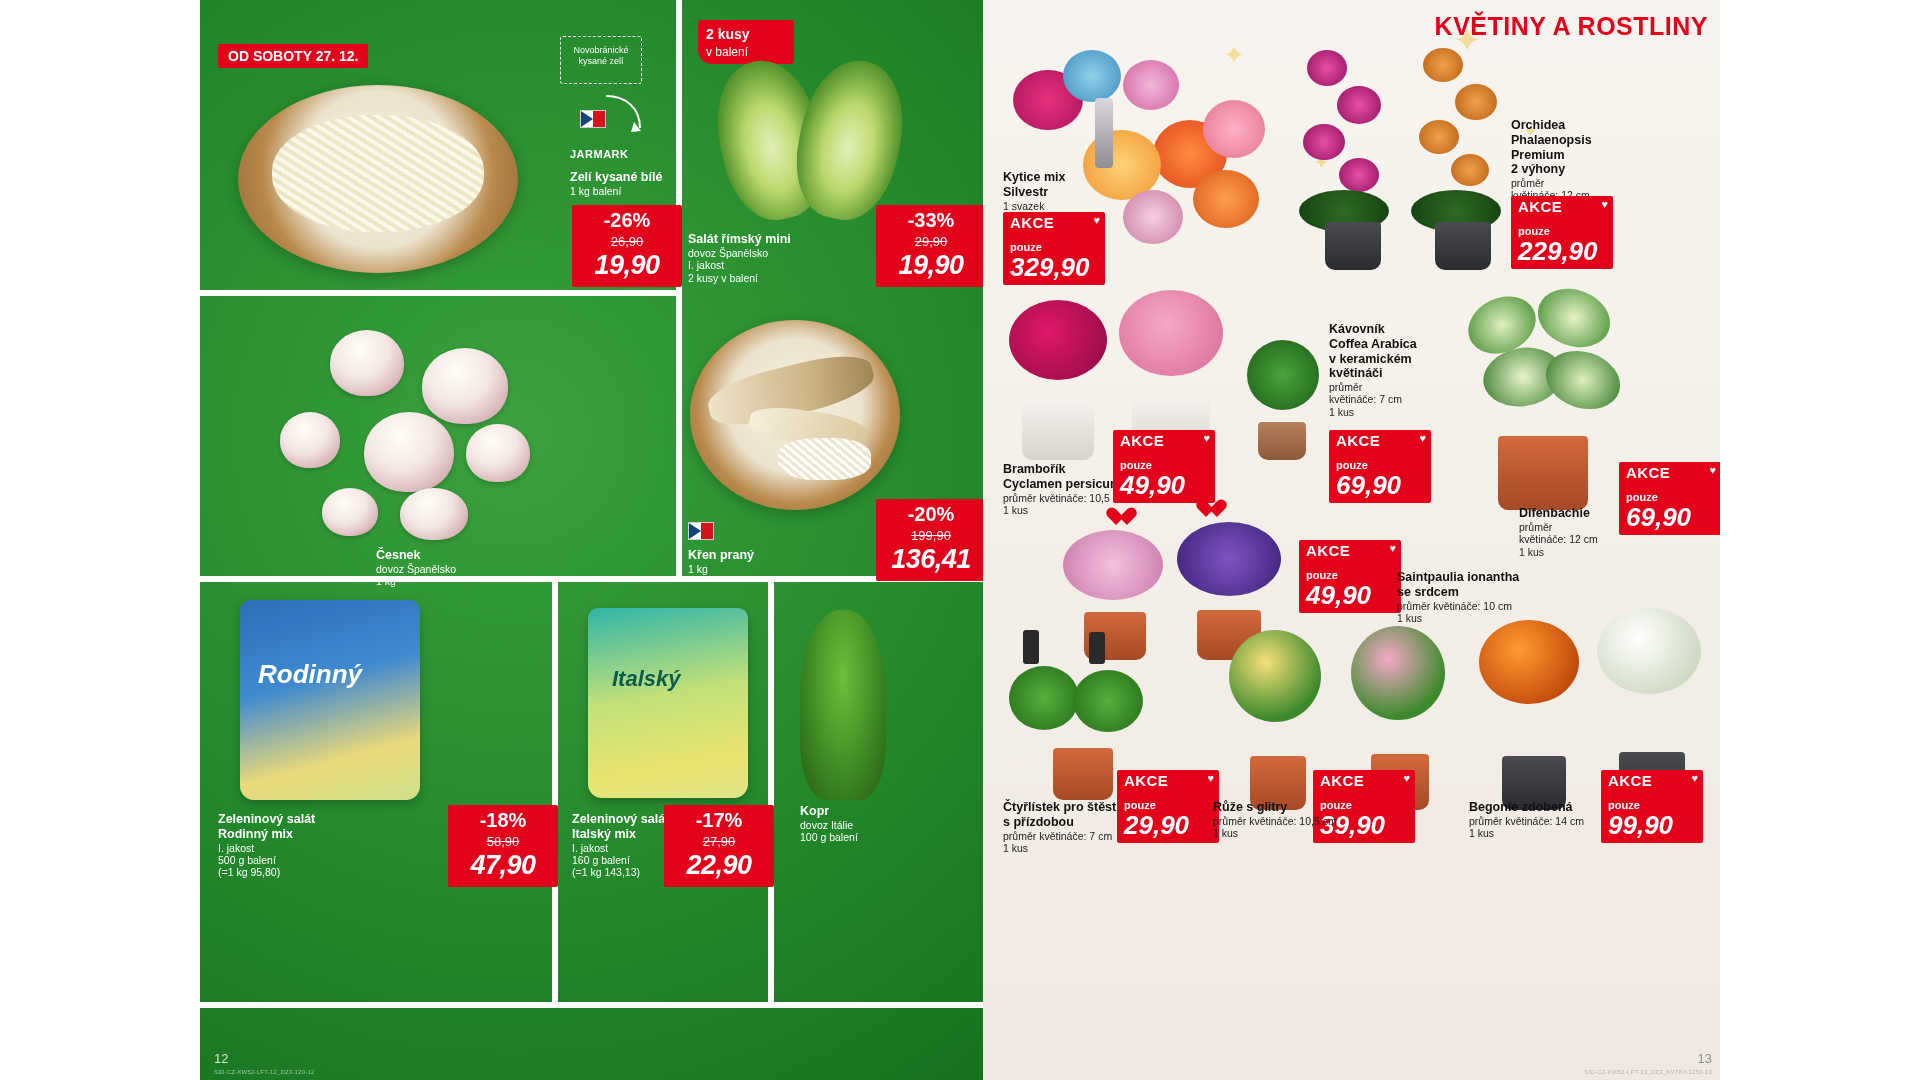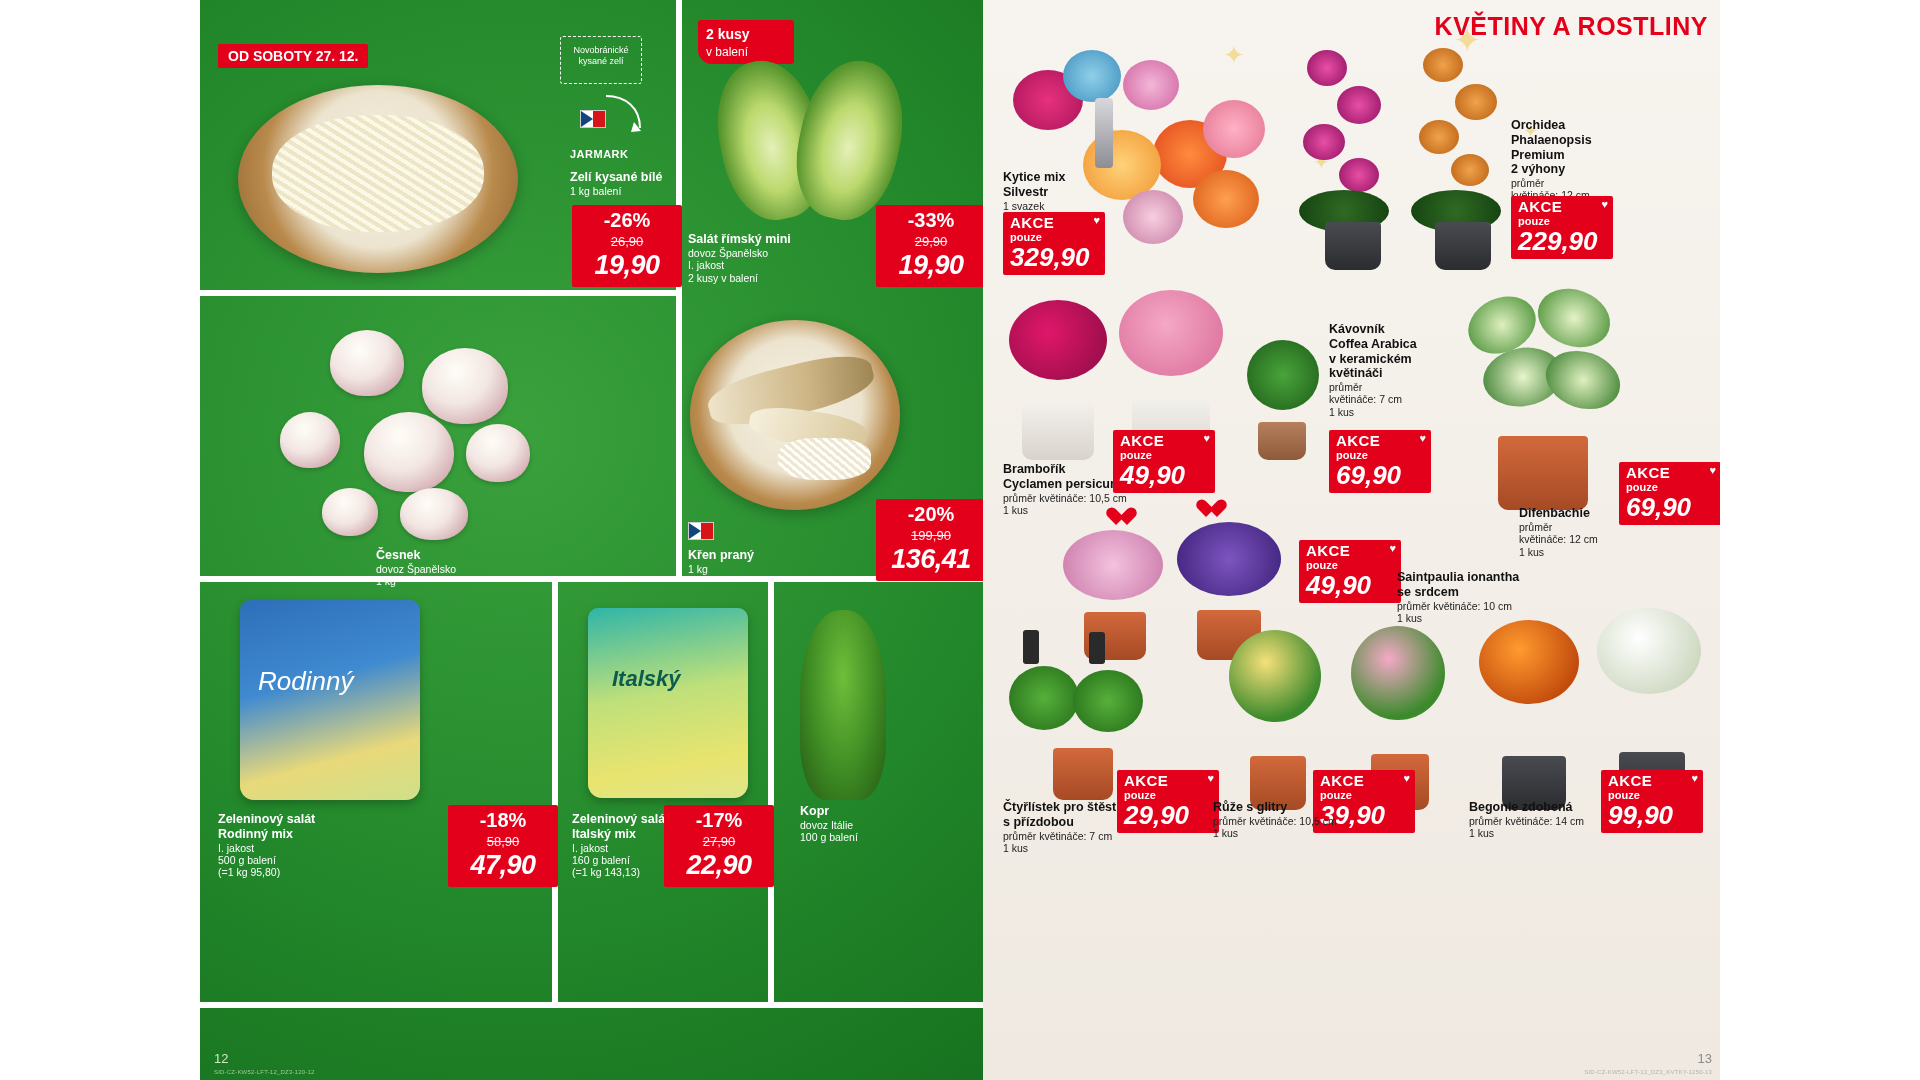--- a/index.html
+++ b/index.html
@@ -7,21 +7,21 @@
   .page{position:relative;width:1920px;height:1080px;background:#ffffff;}
   .spread{position:absolute;left:200px;top:0;width:1520px;height:1080px;background:#fff;overflow:hidden;}
   .left{position:absolute;left:0;top:0;width:783px;height:1080px;background:#2a8b2f;
         background:radial-gradient(circle at 40% 40%, #3aa13d 0%, #248a2c 55%, #17721f 100%);}
   .right{position:absolute;left:783px;top:0;width:745px;height:1080px;background:#f3efe9;
         background:linear-gradient(180deg,#f7f4ef 0%,#efe9e1 100%);}
 
   
   .akce{position:absolute;background:#e3001b;color:#fff;border-radius:2px;padding:3px 7px 5px 7px;line-height:1;}
   .akce .t{font-size:15px;font-weight:700;letter-spacing:.4px;}
-  .akce .pouze{font-size:11px;font-weight:700;margin-top:2px;}
+  .akce .pouze{font-size:11px;font-weight:700;margin-top:12px;}
   .akce .price{font-size:26px;font-weight:700;font-style:italic;margin-top:1px;white-space:nowrap;}
   .akce .bell{position:absolute;right:5px;top:3px;font-size:11px;}
 
   .disc{position:absolute;background:#e3001b;color:#fff;border-radius:2px;padding:4px 8px 6px 8px;text-align:center;}
   .disc .pct{font-size:20px;font-weight:700;}
   .disc .old{font-size:13px;text-decoration:line-through;opacity:.95;margin-top:2px;}
   .disc .new{font-size:27px;font-weight:700;font-style:italic;letter-spacing:-.5px;margin-top:1px;}
 
   .lbl{position:absolute;color:#fff;line-height:1.18;}
   .lbl .n{font-size:12.5px;font-weight:700;}
@@ -155,21 +155,21 @@
         <div class="n">Křen praný</div>
         <div class="d">1 kg</div>
       </div>
       <div class="disc" style="left:676px;top:499px;width:94px;">
         <div class="pct">-20%</div>
         <div class="old">199,90</div>
         <div class="new">136,41</div>
       </div>
 
       <div class="photo bag" style="left:40px;top:600px;width:180px;height:200px;background:linear-gradient(165deg,#2d6fb8 0%,#3f8ad0 40%,#e8d97a 75%,#cfe08a 100%);">
-        <div style="position:absolute;left:18px;top:66px;color:#fff;font-size:26px;font-style:italic;font-weight:400;">Rodinný</div>
+        <div style="position:absolute;left:18px;top:59px;color:#fff;font-size:26px;font-style:italic;font-weight:700;">Rodinný</div>
       </div>
       <div class="lbl" style="left:18px;top:812px;">
         <div class="n">Zeleninový salát</div>
         <div class="n">Rodinný mix</div>
         <div class="d">I. jakost</div>
         <div class="d">500 g balení</div>
         <div class="d">(=1 kg 95,80)</div>
       </div>
       <div class="disc" style="left:248px;top:805px;width:94px;">
         <div class="pct">-18%</div>

